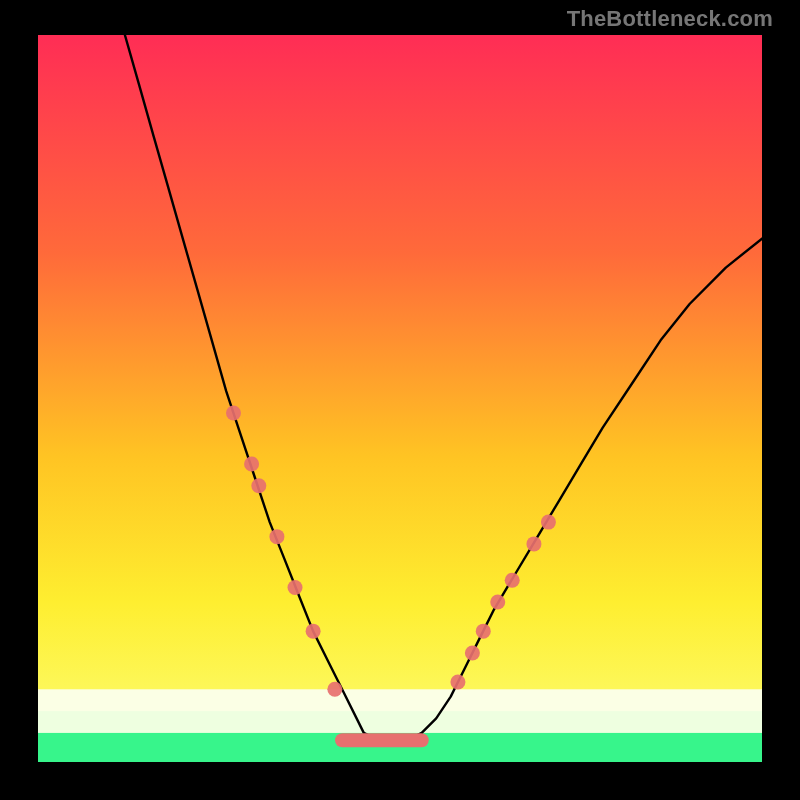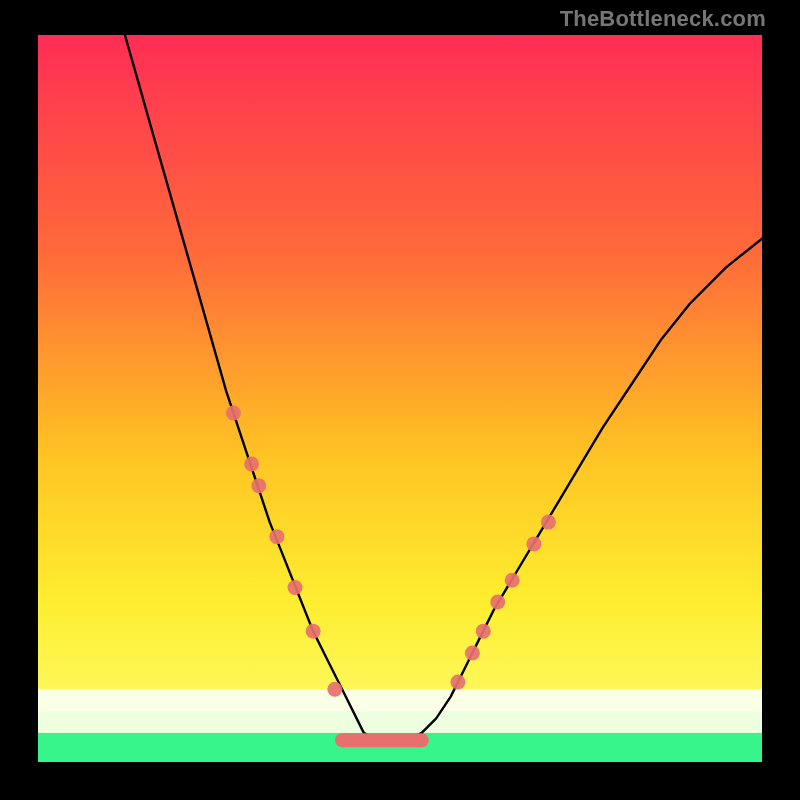--- a/index.html
+++ b/index.html
@@ -12,21 +12,21 @@
   }
   .outer {
     width: 800px;
     height: 800px;
     background: #000000;
     position: relative;
   }
   .watermark {
     position: absolute;
     top: 6px;
-    right: 34px;
+    right: 27px;
     color: #767676;
     font-size: 22px;
     font-weight: 600;
     letter-spacing: 0.2px;
     z-index: 30;
   }
   .plot {
     position: absolute;
     left: 38px;
     top: 35px;

